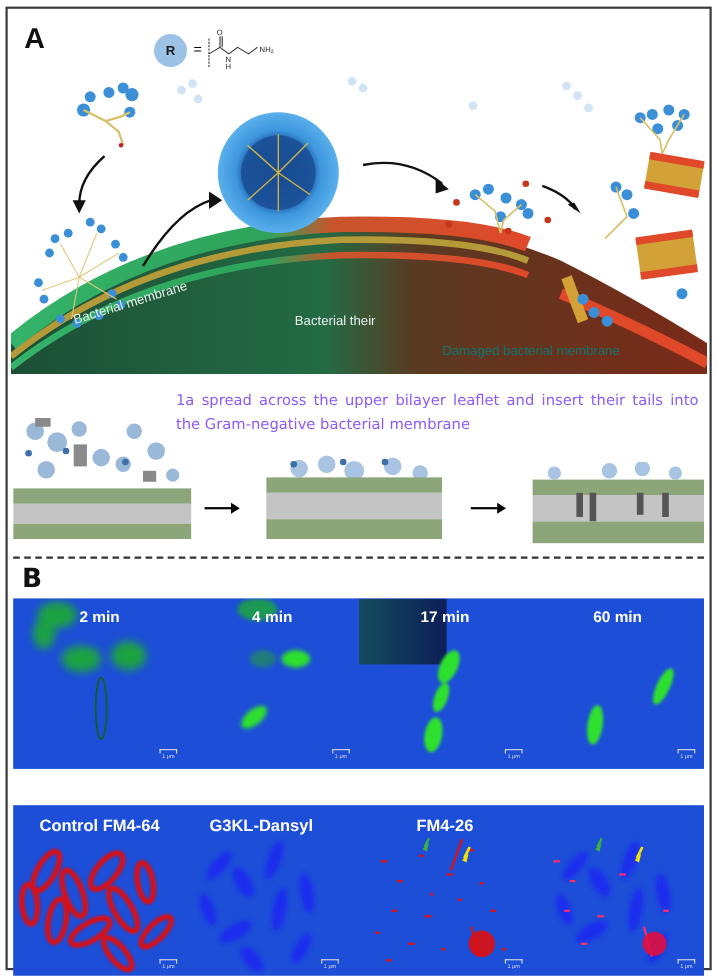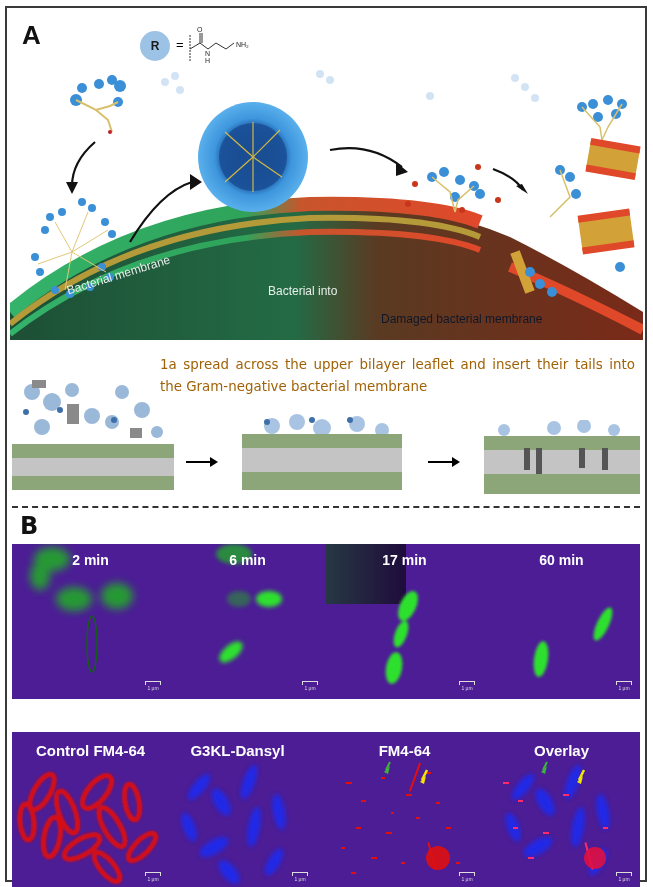--- a/index.html
+++ b/index.html
@@ -23,41 +23,41 @@
     position: absolute; left: 2px; top: 6px; width: 30px; height: 30px; border-radius: 50%;
     background: #9cc2e6; color: #1a1a1a; font-weight: bold; font-size: 12px;
     display: flex; align-items: center; justify-content: center;
   }
 
   
   .scheme { position: absolute; left: 10px; top: 62px; width: 633px; height: 278px; overflow: hidden; }
   .scheme-text { position: absolute; color: #e8f0ea; font-size: 12px; }
   .t-membrane { left: 55px; top: 222px; transform: rotate(-17deg); transform-origin: left top; }
   .t-cell { left: 258px; top: 222px; }
-  .t-damaged { left: 371px; top: 250px; color: #0f172a; }
+  .t-damaged { left: 392px; top: 250px; color: #0f766e; }
 
   
   .caption {
     position: absolute; left: 160px; top: 354px; width: 475px;
-    font-family: "DejaVu Sans", sans-serif; font-size: 13.4px; line-height: 22px; color: #a16207;
+    font-family: "DejaVu Sans", sans-serif; font-size: 13.4px; line-height: 22px; color: #8b5cf6;
     text-align: justify;
   }
   .sim { position: absolute; }
   .sim-arrow { position: absolute; height: 2px; background: #000; }
   .sim-arrow::after {
     content: ""; position: absolute; right: -2px; top: -4px;
     border-left: 8px solid #000; border-top: 5px solid transparent; border-bottom: 5px solid transparent;
   }
   .dashed {
     position: absolute; left: 12px; top: 506px; width: 628px; height: 0;
     border-top: 2px dashed #333;
   }
 
   
-  .strip { position: absolute; left: 12px; width: 628px; background: #4c1d95; overflow: hidden; }
+  .strip { position: absolute; left: 12px; width: 628px; background: #1d4ed8; overflow: hidden; }
   .strip-green { top: 544px; height: 155px; }
   .strip-red { top: 716px; height: 158px; margin-top: 16px; }
   .tile { position: absolute; top: 0; height: 100%; width: 157px; overflow: hidden; }
   .tile-label {
     position: absolute; left: 0; width: 100%; top: 8px; text-align: center;
     color: #fff; font-weight: bold; font-size: 14px; font-family: "Liberation Sans", sans-serif;
   }
   .strip-red .tile-label { font-size: 15px; top: 10px; }
   .scalebar { position: absolute; right: 8px; bottom: 6px; width: 16px; height: 12px; }
   .scalebar .bar { position: absolute; left: 0; top: 0; width: 16px; height: 4px;
@@ -238,21 +238,21 @@
         <circle cx="170" cy="28" r="4"></circle>
       <circle cx="310" cy="12" r="4"></circle>
         <circle cx="320" cy="18" r="4"></circle>
         <circle cx="505" cy="16" r="4"></circle>
       <circle cx="515" cy="25" r="4"></circle>
         <circle cx="525" cy="36" r="4"></circle>
         <circle cx="420" cy="34" r="4"></circle>
     </g>
   </svg>
   <div class="scheme-text t-membrane">Bacterial membrane</div>
-  <div class="scheme-text t-cell">Bacterial into</div>
+  <div class="scheme-text t-cell">Bacterial their</div>
   <div class="scheme-text t-damaged">Damaged bacterial membrane</div>
 </div>
 
 <div class="caption">1a spread across the upper bilayer leaflet and insert their tails into the Gram-negative bacterial membrane</div>
 
 <svg class="sim" style="left:12px;top:372px" width="162" height="118" viewBox="0 0 162 118">
   <g fill="#9ab8d8">
       <circle cx="20" cy="20" r="8"></circle>
       <circle cx="40" cy="30" r="9"></circle>
       <circle cx="60" cy="18" r="7"></circle>
@@ -347,21 +347,21 @@
             <feGaussianBlur stdDeviation="2"></feGaussianBlur>
           </filter>
         </defs>
       <g filter="url(#bl2)">
           <ellipse cx="65" cy="10" rx="18" ry="10" fill="#1fb81f" opacity="0.7"></ellipse>
           <ellipse cx="70" cy="55" rx="12" ry="8" fill="#1fa81f" opacity="0.5"></ellipse>
           <ellipse cx="100" cy="55" rx="13" ry="8" fill="#2ee02e"></ellipse>
           <ellipse cx="62" cy="108" rx="7" ry="14" transform="rotate(50 62 108)" fill="#2ee02e"></ellipse>
         </g>
     </svg>
-    <div class="tile-label">6 min</div>
+    <div class="tile-label">4 min</div>
     <div class="scalebar">
         <div class="bar"></div>
         <div class="txt">1 μm</div>
       </div>
   </div>
   <div class="tile" style="left:314px">
     <svg width="157" height="155">
         <defs>
           <filter id="bl3">
             <feGaussianBlur stdDeviation="1.5"></feGaussianBlur>
@@ -477,21 +477,21 @@
           <rect x="65" y="80" width="3" height="2"></rect>
         <rect x="105" y="110" width="2" height="28" transform="rotate(-15 106 124)"></rect>
           <rect x="88" y="30" width="2" height="30" transform="rotate(20 89 45)"></rect>
       </g>
       <circle cx="112" cy="126" r="12" fill="#e01010" opacity="0.9"></circle>
       <polygon points="58,40 64,34 62,42" fill="#3cb43c"></polygon>
         <line x1="64" y1="30" x2="60" y2="38" stroke="#3cb43c" stroke-width="2"></line>
       <polygon points="94,50 100,44 98,52" fill="#f5e400"></polygon>
         <line x1="101" y1="38" x2="96" y2="48" stroke="#f5e400" stroke-width="2.5"></line>
     </svg>
-    <div class="tile-label">FM4-64</div>
+    <div class="tile-label">FM4-26</div>
     <div class="scalebar">
         <div class="bar"></div>
         <div class="txt">1 μm</div>
       </div>
   </div>
   <div class="tile" style="left:471px">
     <svg width="157" height="158">
         <defs>
           <filter id="b2">
             <feGaussianBlur stdDeviation="2"></feGaussianBlur>
@@ -516,19 +516,18 @@
           <rect x="120" y="95" width="5" height="2"></rect>
         <rect x="45" y="125" width="6" height="2"></rect>
           <rect x="105" y="110" width="2" height="28" transform="rotate(-15 106 124)"></rect>
       </g>
       <circle cx="112" cy="126" r="11" fill="#e01040" opacity="0.9"></circle>
       <polygon points="58,40 64,34 62,42" fill="#3cb43c"></polygon>
         <line x1="64" y1="30" x2="60" y2="38" stroke="#3cb43c" stroke-width="2"></line>
       <polygon points="94,50 100,44 98,52" fill="#f5e400"></polygon>
         <line x1="101" y1="38" x2="96" y2="48" stroke="#f5e400" stroke-width="2.5"></line>
     </svg>
-    <div class="tile-label">Overlay</div>
     <div class="scalebar">
         <div class="bar"></div>
         <div class="txt">1 μm</div>
       </div>
   </div>
 </div>
 
 </body></html>

